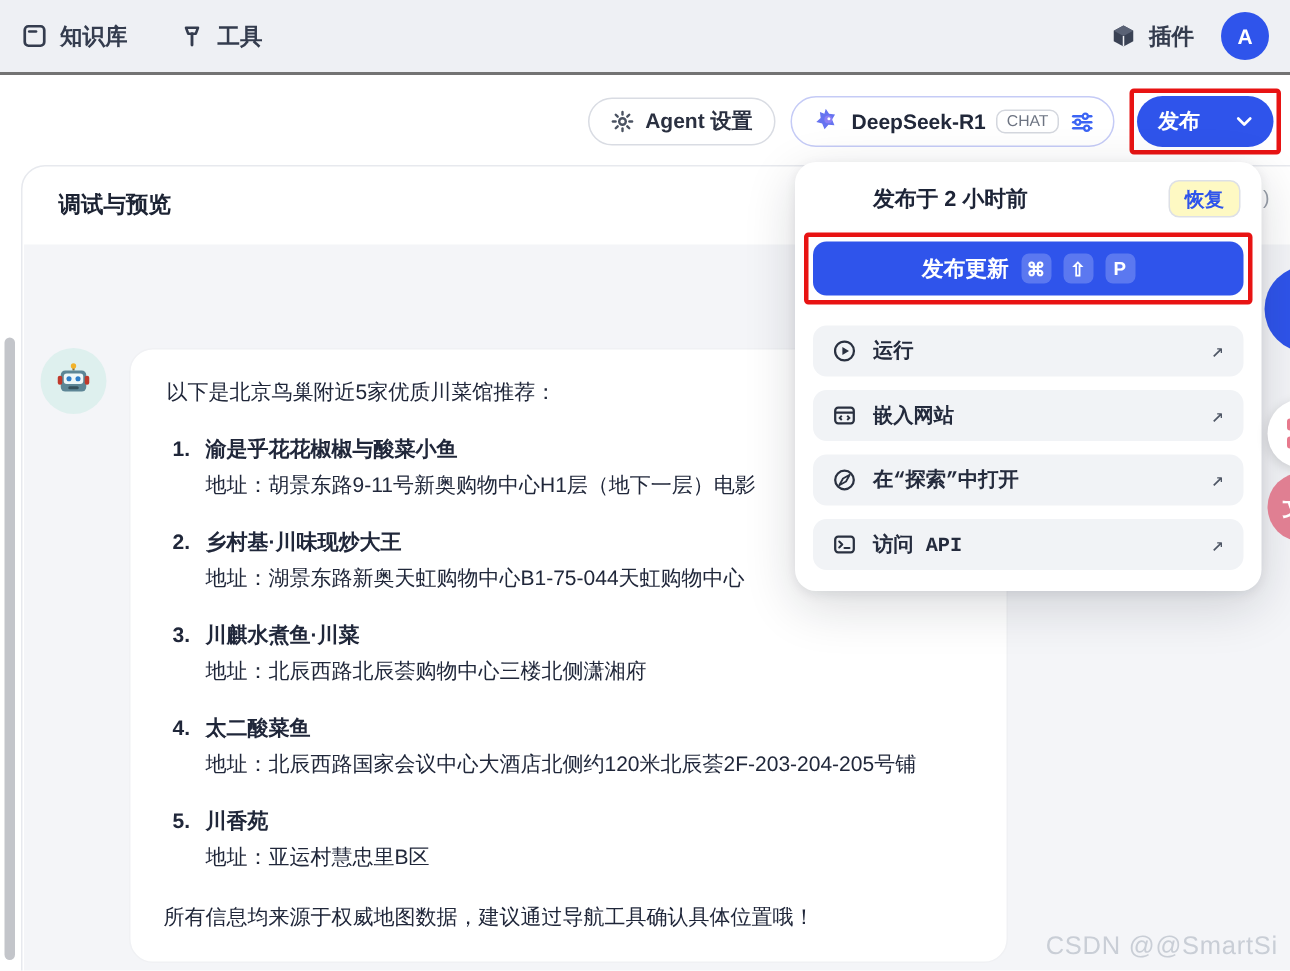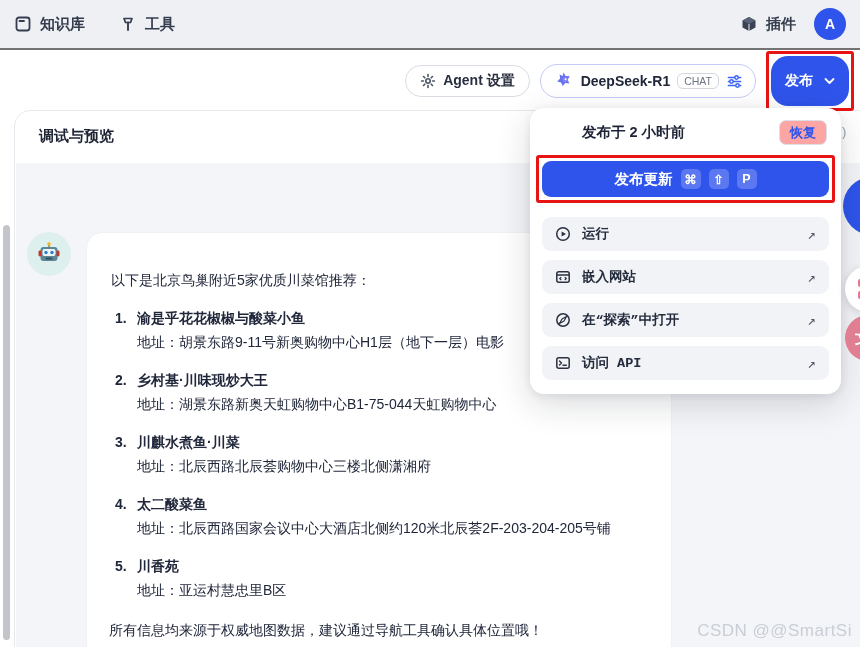--- a/index.html
+++ b/index.html
@@ -17,48 +17,48 @@
 
   
   .toolbar { position:absolute; top:56px; right:6px; height:50px; display:flex; align-items:center; gap:10px; z-index:5; }
   .btn-pill { display:flex; align-items:center; gap:7px; height:32px; padding:12px 14px; border-radius:16px;
               background:#fff; border:1px solid #d9dce3; font-size:14px; font-weight:bold; color:#2a3040; cursor:pointer; }
   .model-pill { display:flex; align-items:center; gap:7px; height:34px; padding:0 12px; border-radius:17px;
                 background:#fff; border:1.5px solid #c5cbf6; cursor:pointer; }
   .model-name { font-size:14px; font-weight:bold; color:#21283a; }
   .chat-badge { font-size:10.5px; color:#6d7482; border:1px solid #d4d7de; border-radius:6px; padding:1px 6px; background:#fff; }
   .red-wrap { border:3px solid #e81313; padding:2px; border-radius:3px; }
-  .publish-btn { display:flex; align-items:center; gap:11px; height:50px; padding:0 14px; border-radius:17px;
+  .publish-btn { display:flex; align-items:center; gap:24px; height:34px; padding:0 14px; border-radius:17px;
                  background:#2f54eb; color:#fff; font-size:14px; font-weight:bold; border:none; cursor:pointer; }
 
   
   .card { position:absolute; left:14px; top:110px; width:848px; height:539px; background:#fff;
           border:1px solid #e7e9ee; border-radius:16px 0 0 0; z-index:1; }
   .card-title { position:absolute; left:24px; top:16px; font-size:15px; font-weight:bold; color:#1c2333; }
   .chat-area { position:absolute; left:1px; right:0; top:52px; bottom:0; background:#f4f5f8; }
   .scroll-thumb { position:absolute; left:3px; top:225px; width:7px; height:415px; border-radius:4px; background:#c3c5ca; z-index:2; }
 
   .bot-avatar { position:absolute; left:27px; top:232px; width:44px; height:44px; border-radius:50%;
                 background:#def0ee; display:flex; align-items:center; justify-content:center; z-index:2; }
   .bubble { position:absolute; left:86px; top:232px; width:586px; border-radius:16px; background:#fff;
             border:1px solid #f0f1f4; padding:16px 24px 18px; z-index:2; font-size:14px; line-height:24px; color:#20273a; }
-  .bubble .intro { margin-bottom:14px;margin-top:19px; }
+  .bubble .intro { margin-bottom:14px; }
   .r-item { margin:0 0 14px 4px; display:flex; }
   .r-num { width:22px; flex:none; font-weight:bold; }
   .r-name { font-weight:bold; }
   .r-addr { font-weight:normal; }
   .bubble .footer { margin-top:16px; margin-left:-2px; }
 
   
   .panel { position:absolute; left:530px; top:108px; width:311px; background:#fff; border-radius:14px;
            box-shadow:0 10px 34px rgba(16,24,40,.16), 0 2px 8px rgba(16,24,40,.08); padding:12px 12px 14px; z-index:10; }
   .panel-label { font-size:12px; color:#8a909c; margin:2px 0 8px 4px; }
   .panel-row { display:flex; align-items:center; margin:0 2px 4px 4px; }
   .panel-time { font-size:14.5px; font-weight:bold; color:#1d2437;margin-left:36px; }
-  .restore-btn { margin-left:auto; height:25px; padding:0 10px; border-radius:7px; background:#fca5a5;
+  .restore-btn { margin-left:auto; height:25px; padding:0 10px; border-radius:7px; background:#fef9c3;
                  border:1px solid #dde0e6; color:#2f54eb; font-size:13px; font-weight:bold; cursor:pointer; }
   .red-wrap2 { border:3px solid #e81313; border-radius:3px; padding:3px; margin:10px -6px 14px; }
   .update-btn { width:100%; height:36px; border:none; border-radius:9px; background:#2f54eb; color:#fff;
                 display:flex; align-items:center; justify-content:center; gap:8px; font-size:14.5px; font-weight:bold; cursor:pointer; }
   .kbd { display:inline-flex; align-items:center; justify-content:center; min-width:20px; height:20px; padding:0 3px;
          border-radius:5px; background:#5b78f0; color:#fff; font-size:12.5px; font-weight:bold; }
   .menu { display:flex; flex-direction:column; gap:9px; }
   .menu-row { display:flex; align-items:center; gap:11px; height:34px; border-radius:9px; background:#f1f3f6;
               padding:0 13px; cursor:pointer;font-family:Liberation Mono, monospace; }
   .menu-label { font-size:13.5px; font-weight:bold; color:#242b3d; }

